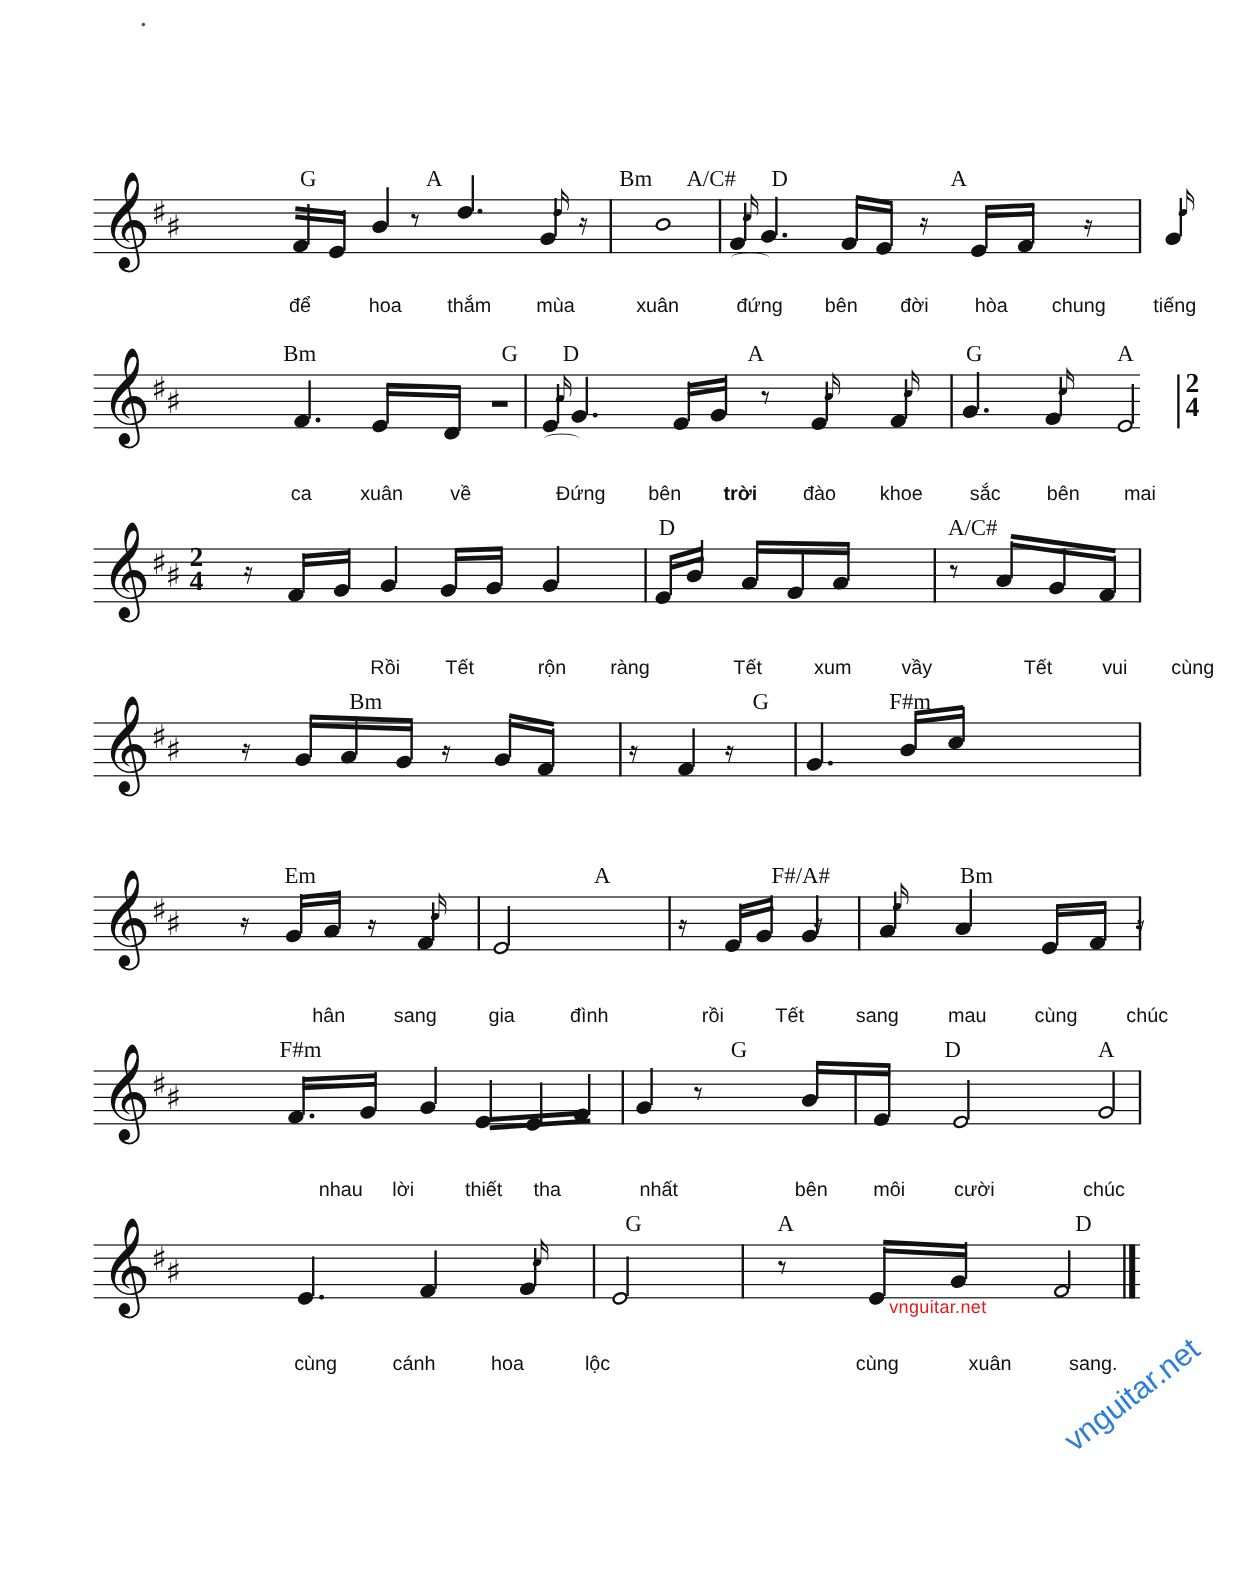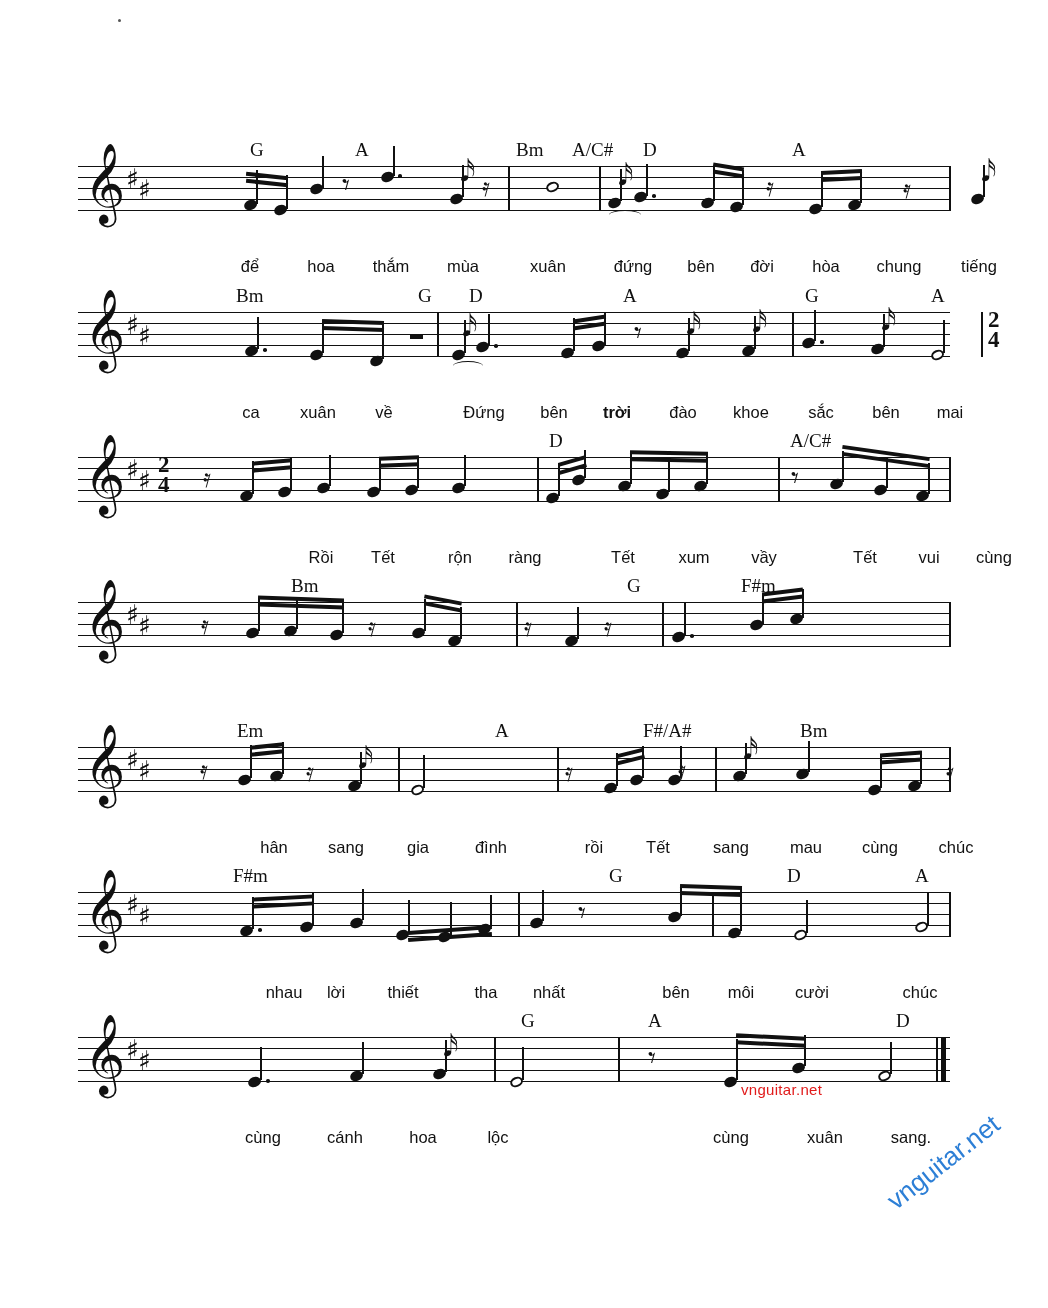--- a/index.html
+++ b/index.html
@@ -306,21 +306,21 @@
       <div class="flag" style="left:903px; top:-6px;">𝅘𝅥𝅯</div>
     </div>
 
     <div class="chord" style="left:172px; top:-22px;">G</div>
     <div class="chord" style="left:277px; top:-22px;">A</div>
     <div class="chord" style="left:438px; top:-22px;">Bm</div>
     <div class="chord" style="left:494px; top:-22px;">A/C#</div>
     <div class="chord" style="left:565px; top:-22px;">D</div>
     <div class="chord" style="left:714px; top:-22px;">A</div>
 
-    <div class="lyrics" style="top:95px;text-decoration:underline;">
+    <div class="lyrics" style="top:84px;text-decoration:underline;">
       <div class="lyric" style="left:172px;">để</div>
       <div class="lyric" style="left:243px;">hoa</div>
       <div class="lyric" style="left:313px;">thắm</div>
       <div class="lyric" style="left:385px;">mùa</div>
       <div class="lyric" style="left:470px;">xuân</div>
       <div class="lyric" style="left:555px;">đứng</div>
       <div class="lyric" style="left:623px;">bên</div>
       <div class="lyric" style="left:684px;">đời</div>
       <div class="lyric" style="left:748px;">hòa</div>
       <div class="lyric" style="left:821px;">chung</div>
@@ -705,21 +705,21 @@
 
     <div class="chord" style="left:155px; top:-22px;">F#m</div>
     <div class="chord" style="left:531px; top:-22px;">G</div>
     <div class="chord" style="left:709px; top:-22px;">D</div>
     <div class="chord" style="left:837px; top:-22px;">A</div>
 
     <div class="lyrics" style="top:95px;">
       <div class="lyric" style="left:186px;padding-left:40px;">nhau</div>
       <div class="lyric" style="left:258px;">lời</div>
       <div class="lyric" style="left:325px;">thiết</div>
-      <div class="lyric" style="left:408px;">tha</div>
+      <div class="lyric" style="left:378px;">tha</div>
       <div class="lyric" style="left:471px;">nhất</div>
       <div class="lyric" style="left:598px;">bên</div>
       <div class="lyric" style="left:663px;">môi</div>
       <div class="lyric" style="left:734px;">cười</div>
       <div class="lyric" style="left:842px;">chúc</div>
     </div>
   </div>
 
   <div class="system" style="top:1033px;">
     <div class="staff">

